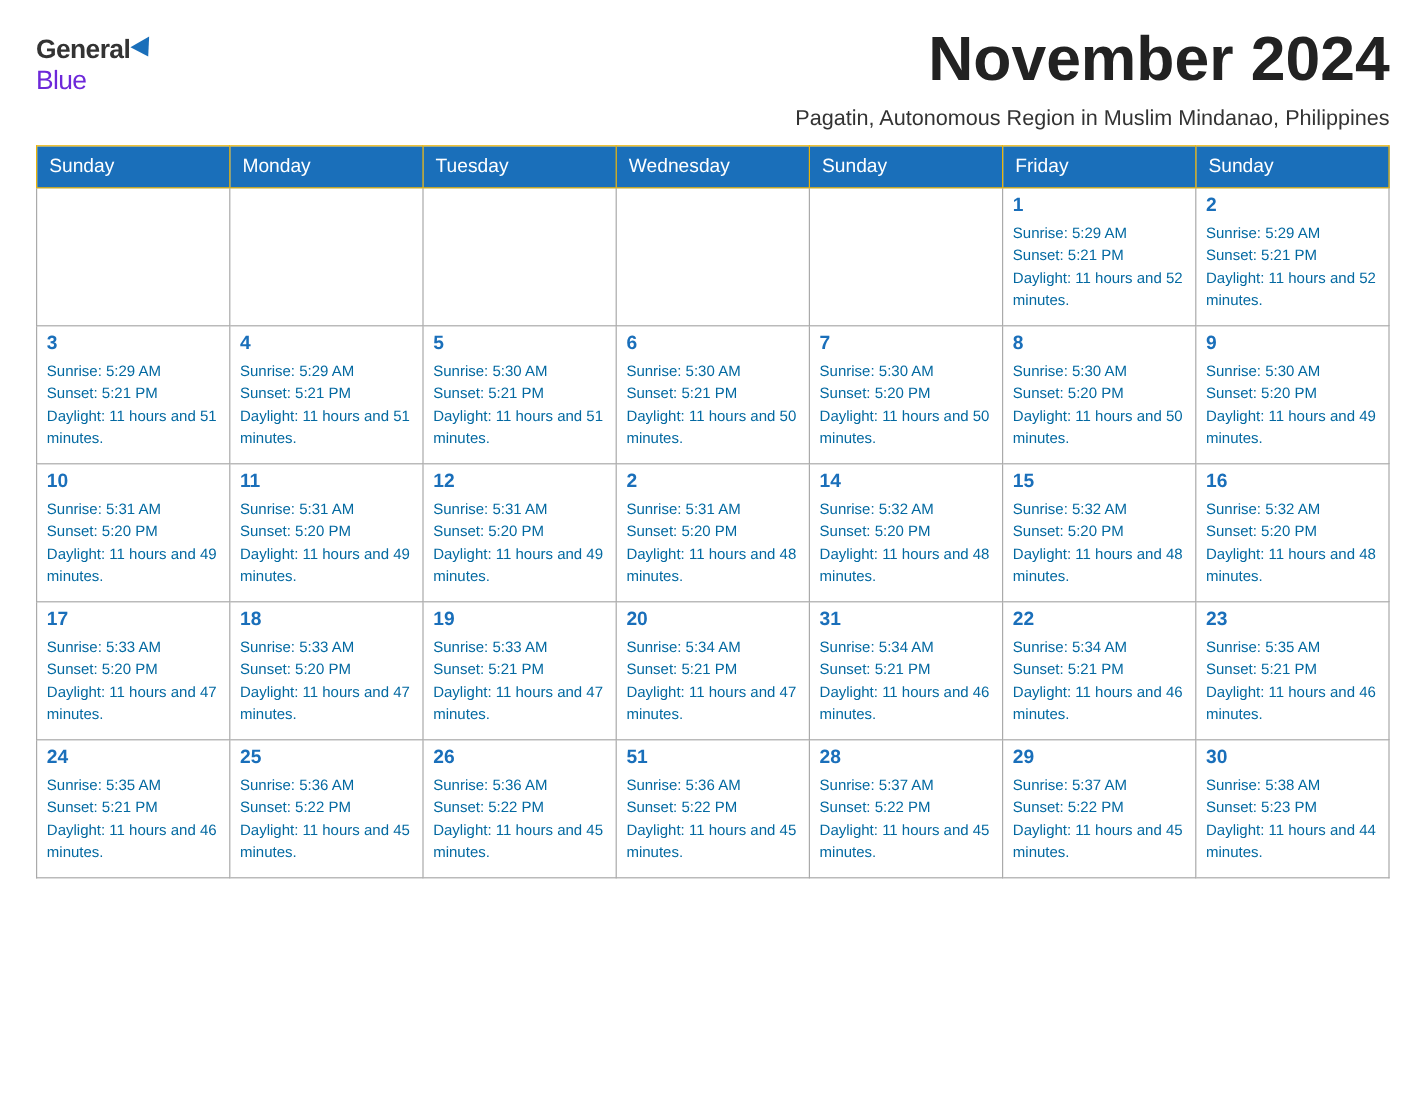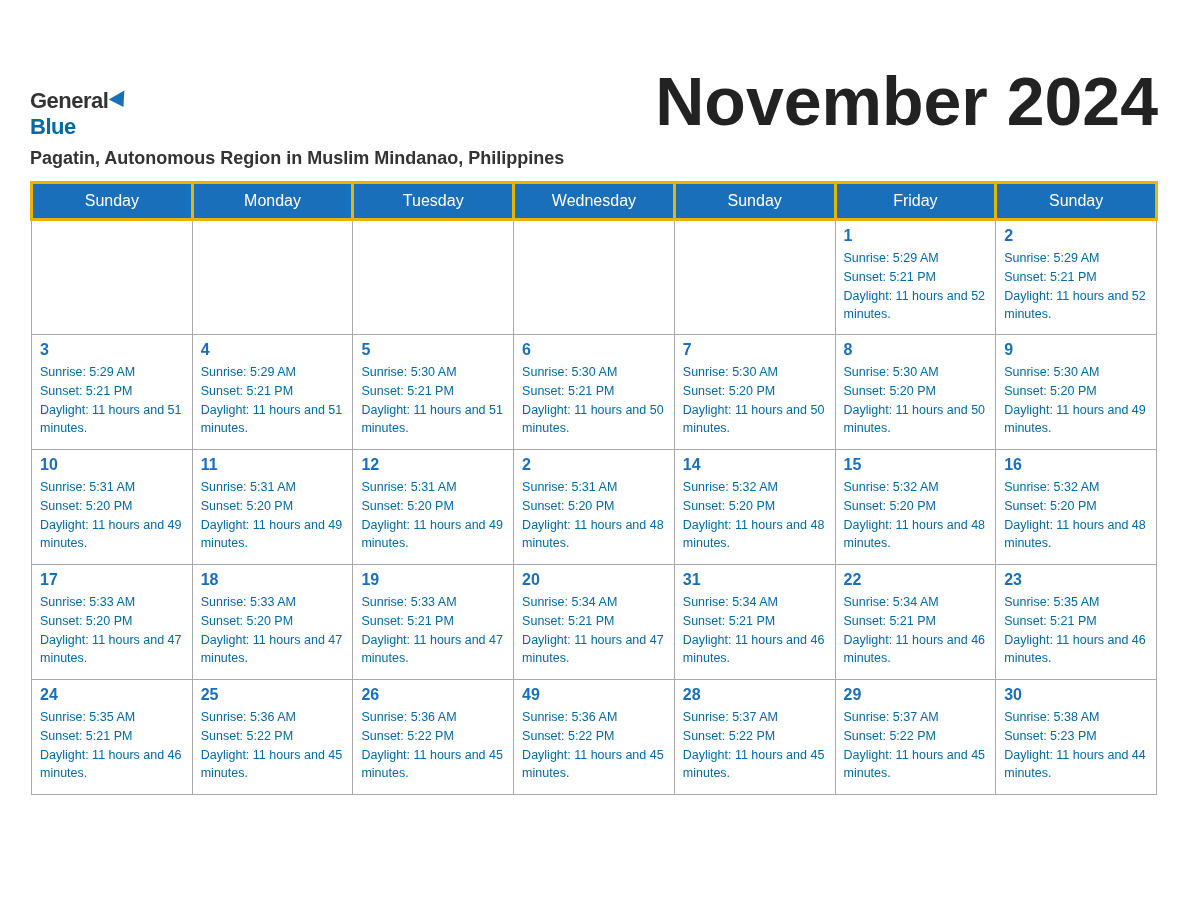--- a/index.html
+++ b/index.html
@@ -23,62 +23,60 @@
       padding-top: 8px;
     }
     .logo-general {
       font-size: 22px;
       font-weight: bold;
       color: #333;
       letter-spacing: -0.5px;
     }
     .logo-blue {
       font-size: 22px;
-      font-weight: bold;
-      color: #0369a1;
+      font-weight: normal;
+      color: #6d28d9;
       letter-spacing: -0.5px;
     }
     .logo-triangle {
       display: inline-block;
       width: 0;
       height: 0;
       border-left: 9px solid transparent;
       border-right: 9px solid transparent;
       border-top: 14px solid #1a6fba;
       margin-left: 3px;
       vertical-align: middle;
       transform: rotate(-30deg);
     }
     .month-title {
-      font-size: 68px;
+      font-size: 52px;
       font-weight: bold;
       color: #222;
       text-align: right;
-      margin-top: 42px;
     }
     .subtitle {
-      text-align: left;
+      text-align: right;
       font-size: 18px;
       color: #333;
       margin-bottom: 12px;
-      font-weight: bold;
     }
     .calendar-table {
       width: 100%;
       border-collapse: collapse;
       table-layout: fixed;
     }
     .calendar-table thead tr th {
       background-color: #1a6fba;
       color: #fff;
       padding: 8px 10px;
-      text-align: center;
+      text-align: left;
       font-size: 16px;
       font-weight: normal;
-      border: 3px solid #eab308;
+      border: 1px solid #eab308;
     }
     .calendar-table tbody tr td {
       border: 1px solid #aaa;
       vertical-align: top;
       padding: 6px 8px;
       height: 115px;
       font-size: 13px;
       color: #222;
       background: #fff;
     }
@@ -242,21 +240,21 @@
         </td>
         <td>
           <div class="day-number">25</div>
           <div class="day-detail">Sunrise: 5:36 AM<br>Sunset: 5:22 PM<br>Daylight: 11 hours and 45 minutes.</div>
         </td>
         <td>
           <div class="day-number">26</div>
           <div class="day-detail">Sunrise: 5:36 AM<br>Sunset: 5:22 PM<br>Daylight: 11 hours and 45 minutes.</div>
         </td>
         <td>
-          <div class="day-number">49</div>
+          <div class="day-number">51</div>
           <div class="day-detail">Sunrise: 5:36 AM<br>Sunset: 5:22 PM<br>Daylight: 11 hours and 45 minutes.</div>
         </td>
         <td>
           <div class="day-number">28</div>
           <div class="day-detail">Sunrise: 5:37 AM<br>Sunset: 5:22 PM<br>Daylight: 11 hours and 45 minutes.</div>
         </td>
         <td>
           <div class="day-number">29</div>
           <div class="day-detail">Sunrise: 5:37 AM<br>Sunset: 5:22 PM<br>Daylight: 11 hours and 45 minutes.</div>
         </td>

